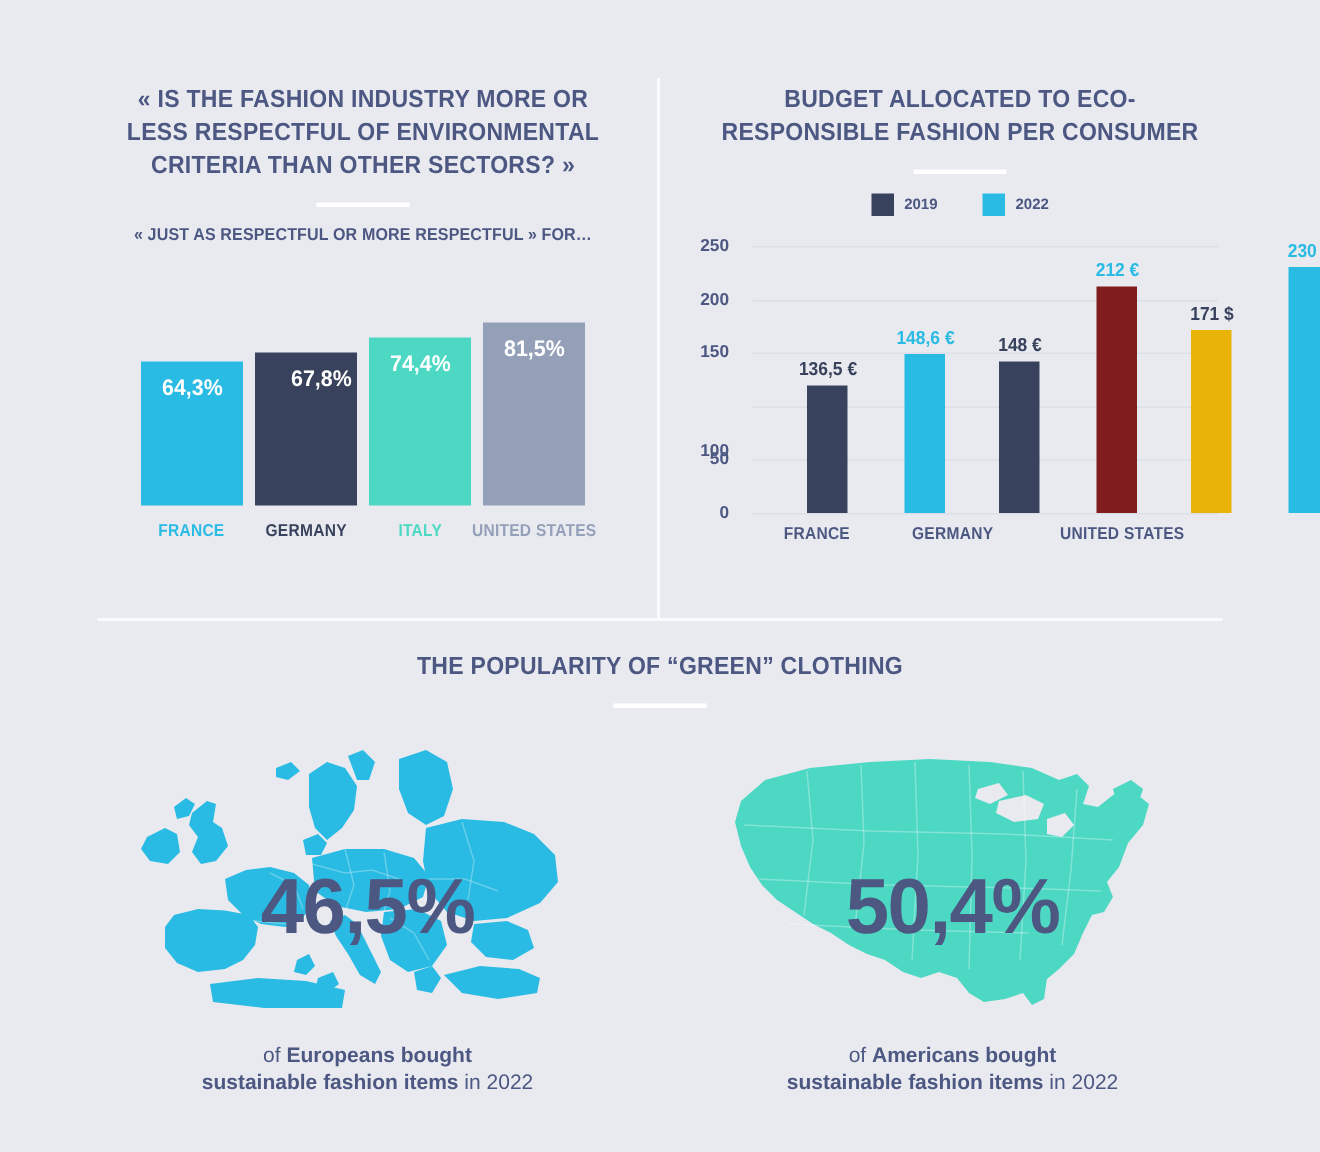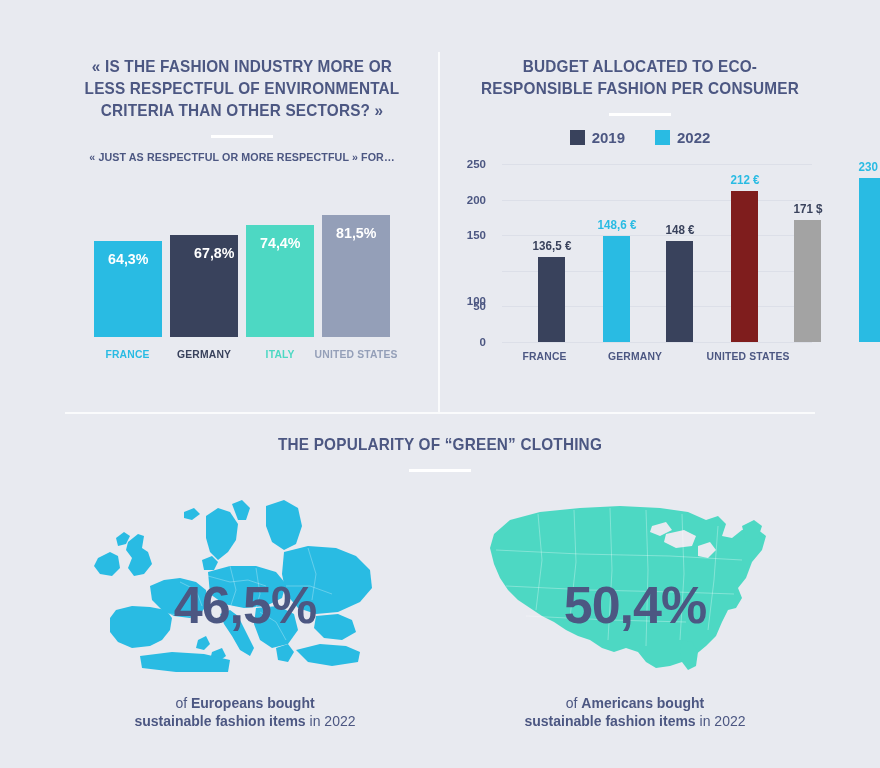--- a/index.html
+++ b/index.html
@@ -105,21 +105,21 @@
   }
   .legend {
     display: flex;
     justify-content: center;
     gap: 30px;
     margin-top: 4px;
   }
   .legend-item { display: flex; align-items: center; gap: 7px; }
   .legend-swatch { width: 15px; height: 15px; }
   .legend-label {
-    color: #4c5782; font-weight: bold; font-size: 15px;
+    color: #4c5782; font-weight: bold; font-size: 10px;
   }
 
   .chart2 {
     position: absolute;
     left: 0; top: 108px;
     width: 360px; height: 220px;
   }
   .c2-plot {
     position: absolute;
     left: 42px; top: 0;
@@ -298,21 +298,21 @@
           </div>
           <div class="c2-group">
             <div class="c2-bar" style="height: 101.104px; background: rgb(57, 66, 92);">
               <span class="blabel" style="color: rgb(57, 66, 92);">148 €</span>
             </div>
             <div class="c2-bar" style="height: 150.944px; background: #7f1d1d;">
               <span class="blabel" style="color: rgb(41, 187, 227);">212 €</span>
             </div>
           </div>
           <div class="c2-group">
-            <div class="c2-bar" style="height: 121.752px; background: #a3a3a3;">
+            <div class="c2-bar" style="height: 121.752px; background: #eab308;">
               <span class="blabel" style="color: rgb(57, 66, 92);">171 $</span>
             </div>
             <div class="c2-bar" style="height: 163.76px; background: rgb(41, 187, 227);">
               <span class="blabel" style="color: rgb(41, 187, 227);">230 $</span>
             </div>
           </div>
         </div>
       <div class="c2-xlabels" id="c2xlabels">
           <div class="c2-xlabel">FRANCE</div>
           <div class="c2-xlabel">GERMANY</div>

